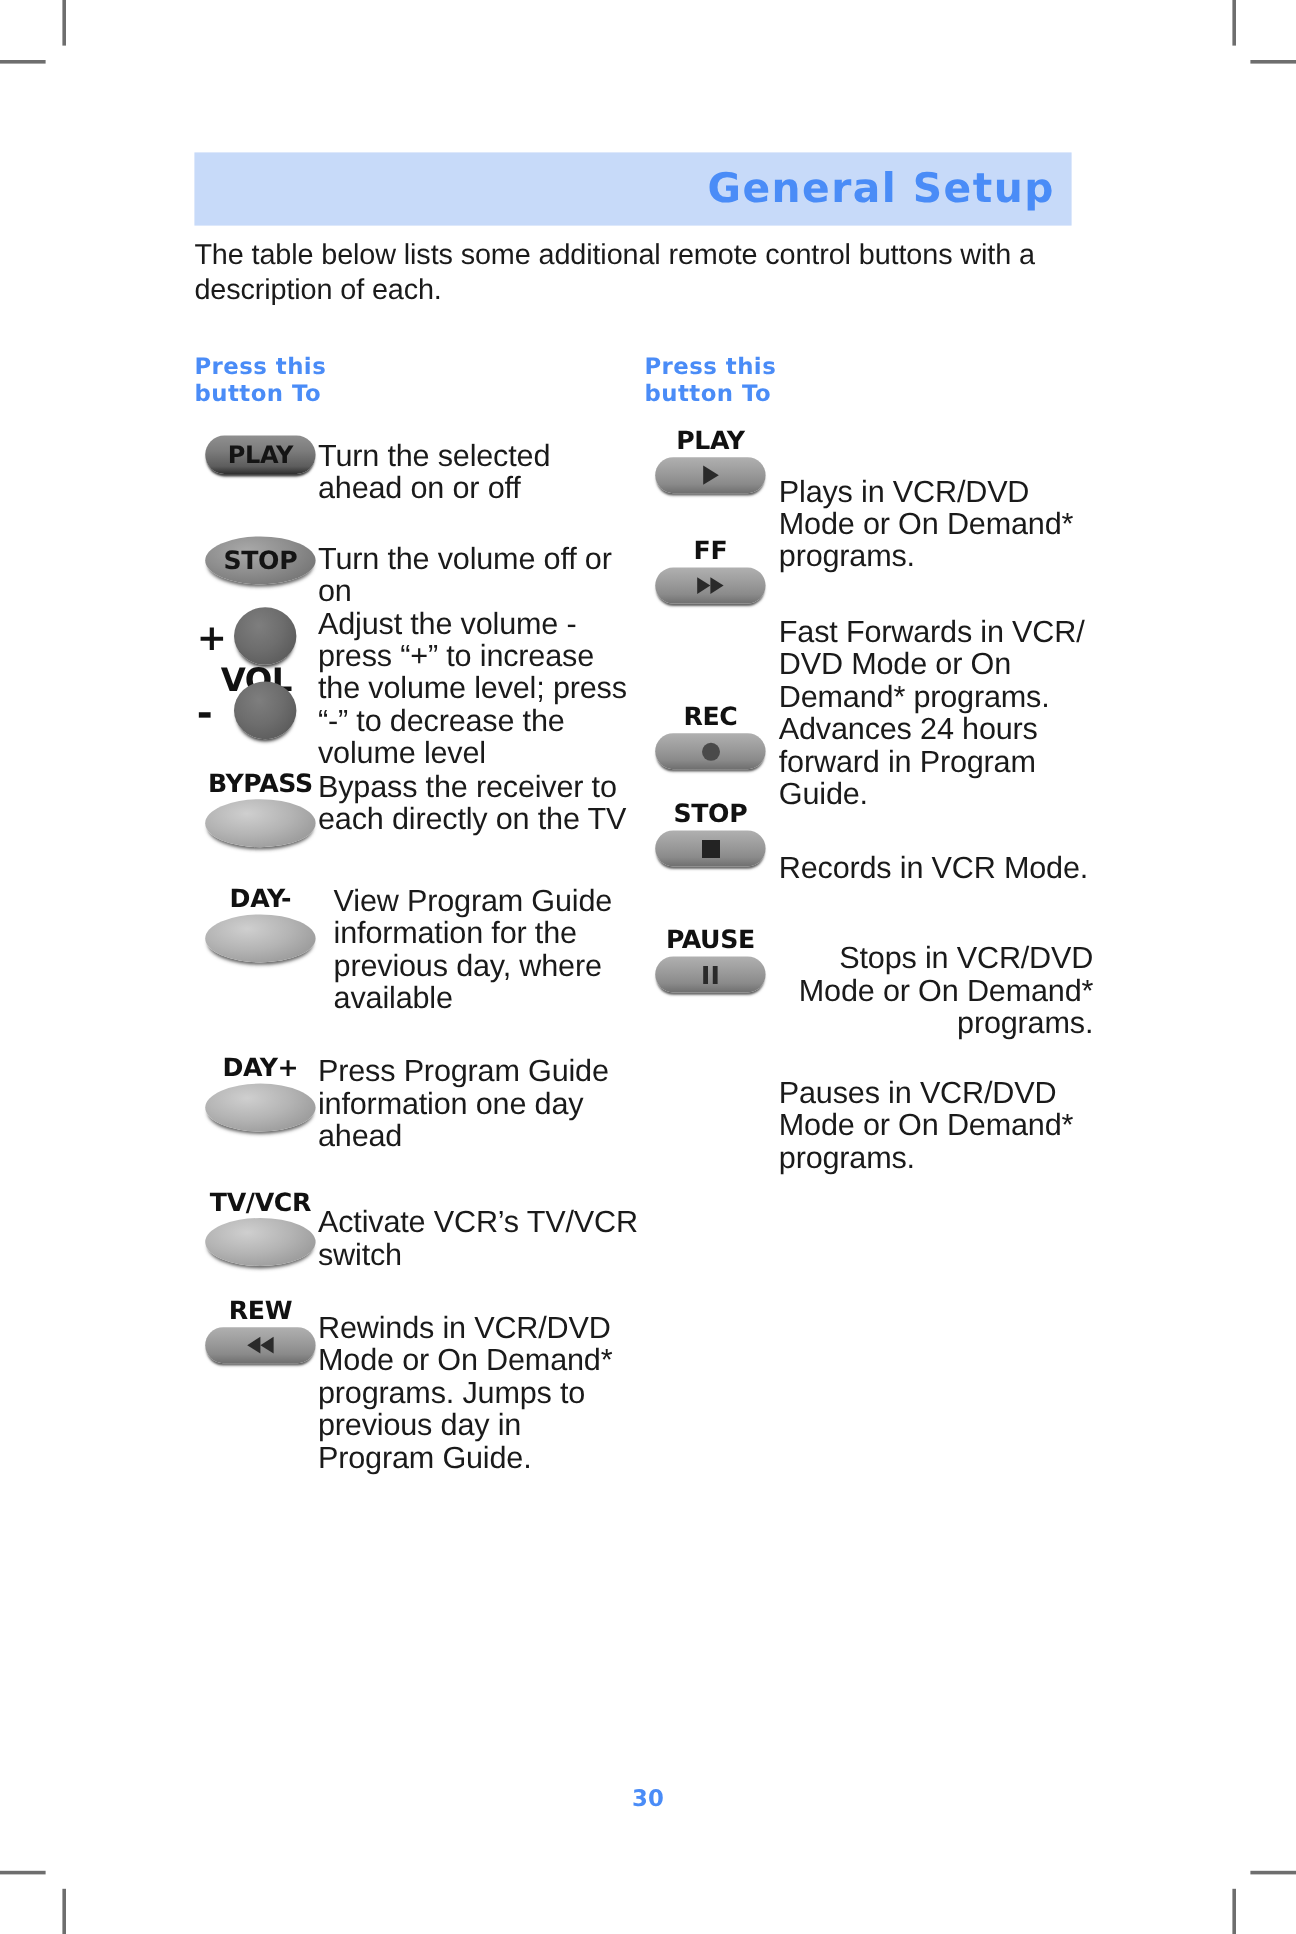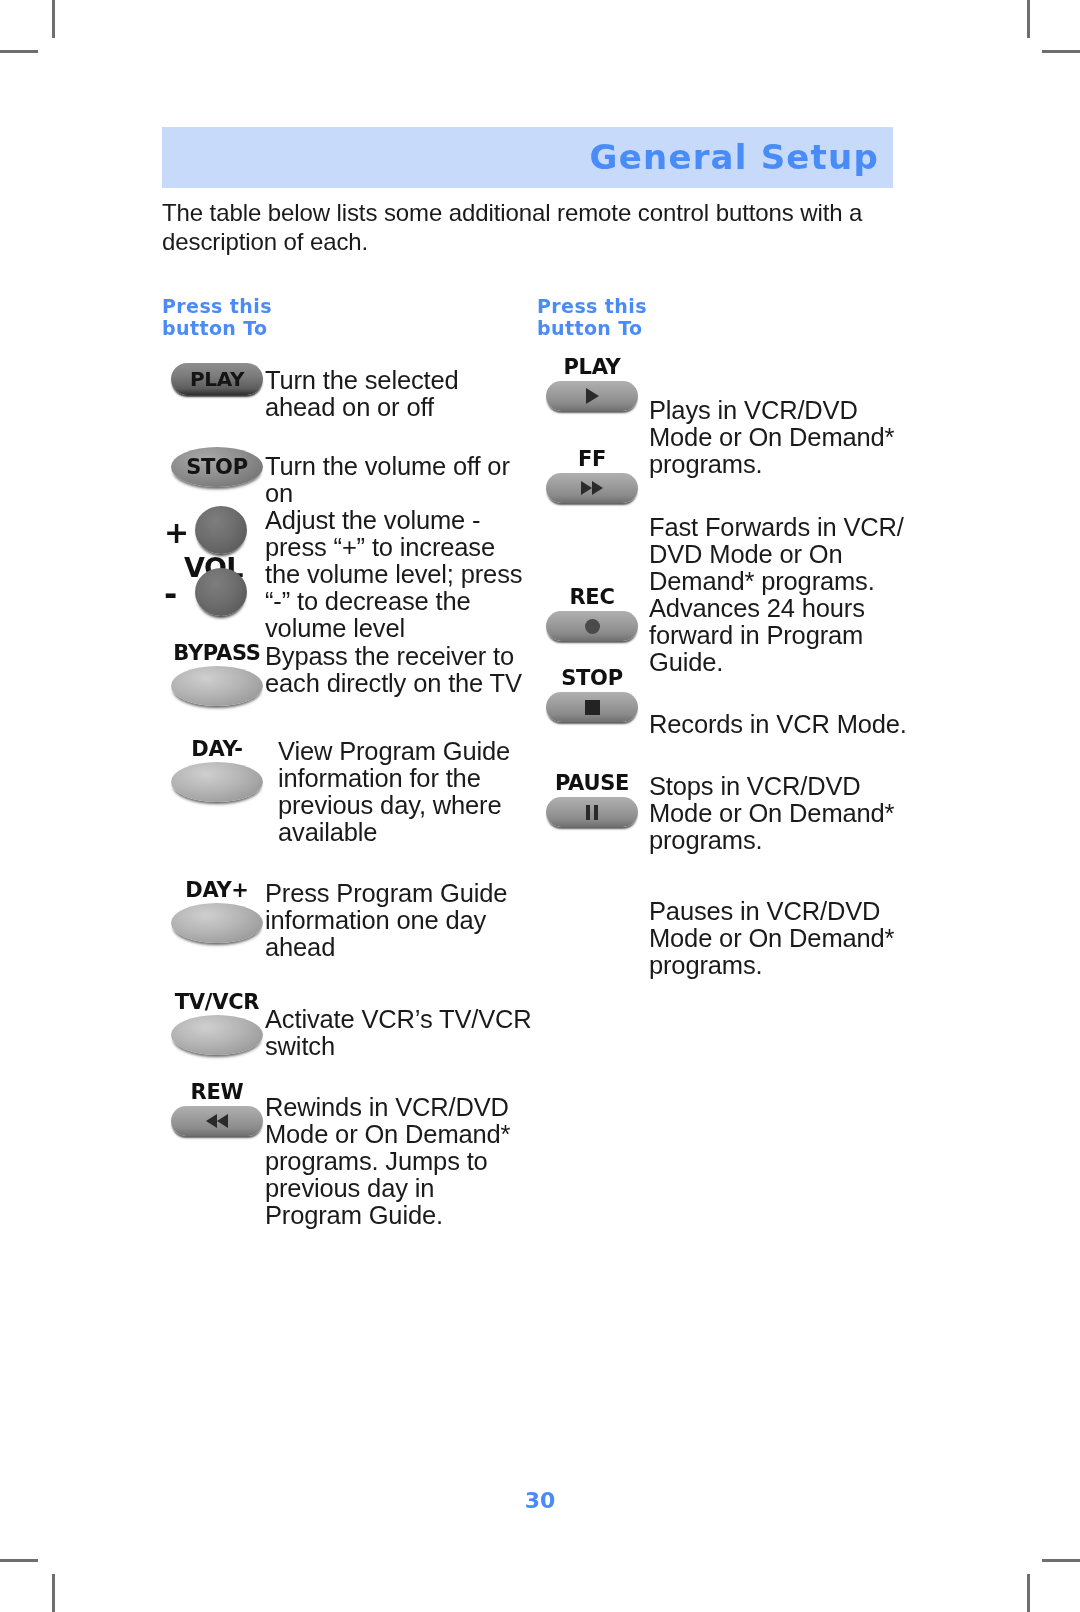--- a/index.html
+++ b/index.html
@@ -203,21 +203,21 @@
   .bars-pause span { display: block; width: 4px; height: 15px; background: #2a2a2a; }
 
   
   #page-number {
     position: absolute;
     left: 0;
     right: 0;
     top: 1488px;
     text-align: center;
     color: #4a8cf7;
-    font-size: 22px;
+    font-size: 19px;
     font-weight: bold;
     font-family: "DejaVu Sans", sans-serif;
   }
 </style>
 </head>
 <body>
 
 <div class="cropmark cm-v" style="left:52px;  top:0px;    height:38px;"></div>
 <div class="cropmark cm-h" style="left:0px;   top:50px;   width:38px;"></div>
 <div class="cropmark cm-v" style="left:1027px;top:0px;    height:38px;"></div>
@@ -353,21 +353,21 @@
     <div class="desc-cell" style="top:82px;">Records in VCR Mode.</div>
   </div>
 
   <div class="row" style="top:373px;">
     <div class="btn-cell">
       <div class="btn-label">STOP</div>
       <div class="pill">
         <span class="sq-stop"></span>
       </div>
     </div>
-    <div class="desc-cell" style="top:63px;">Stops in VCR/DVD Mode or On Demand* programs.</div>
+    <div class="desc-cell" style="top:76px;text-align:right;">Stops in VCR/DVD Mode or On Demand* programs.</div>
   </div>
 
   <div class="row" style="top:478px;">
     <div class="btn-cell">
       <div class="btn-label">PAUSE</div>
       <div class="pill">
         <span class="bars-pause">
             <span></span>
             <span></span>
           </span>

